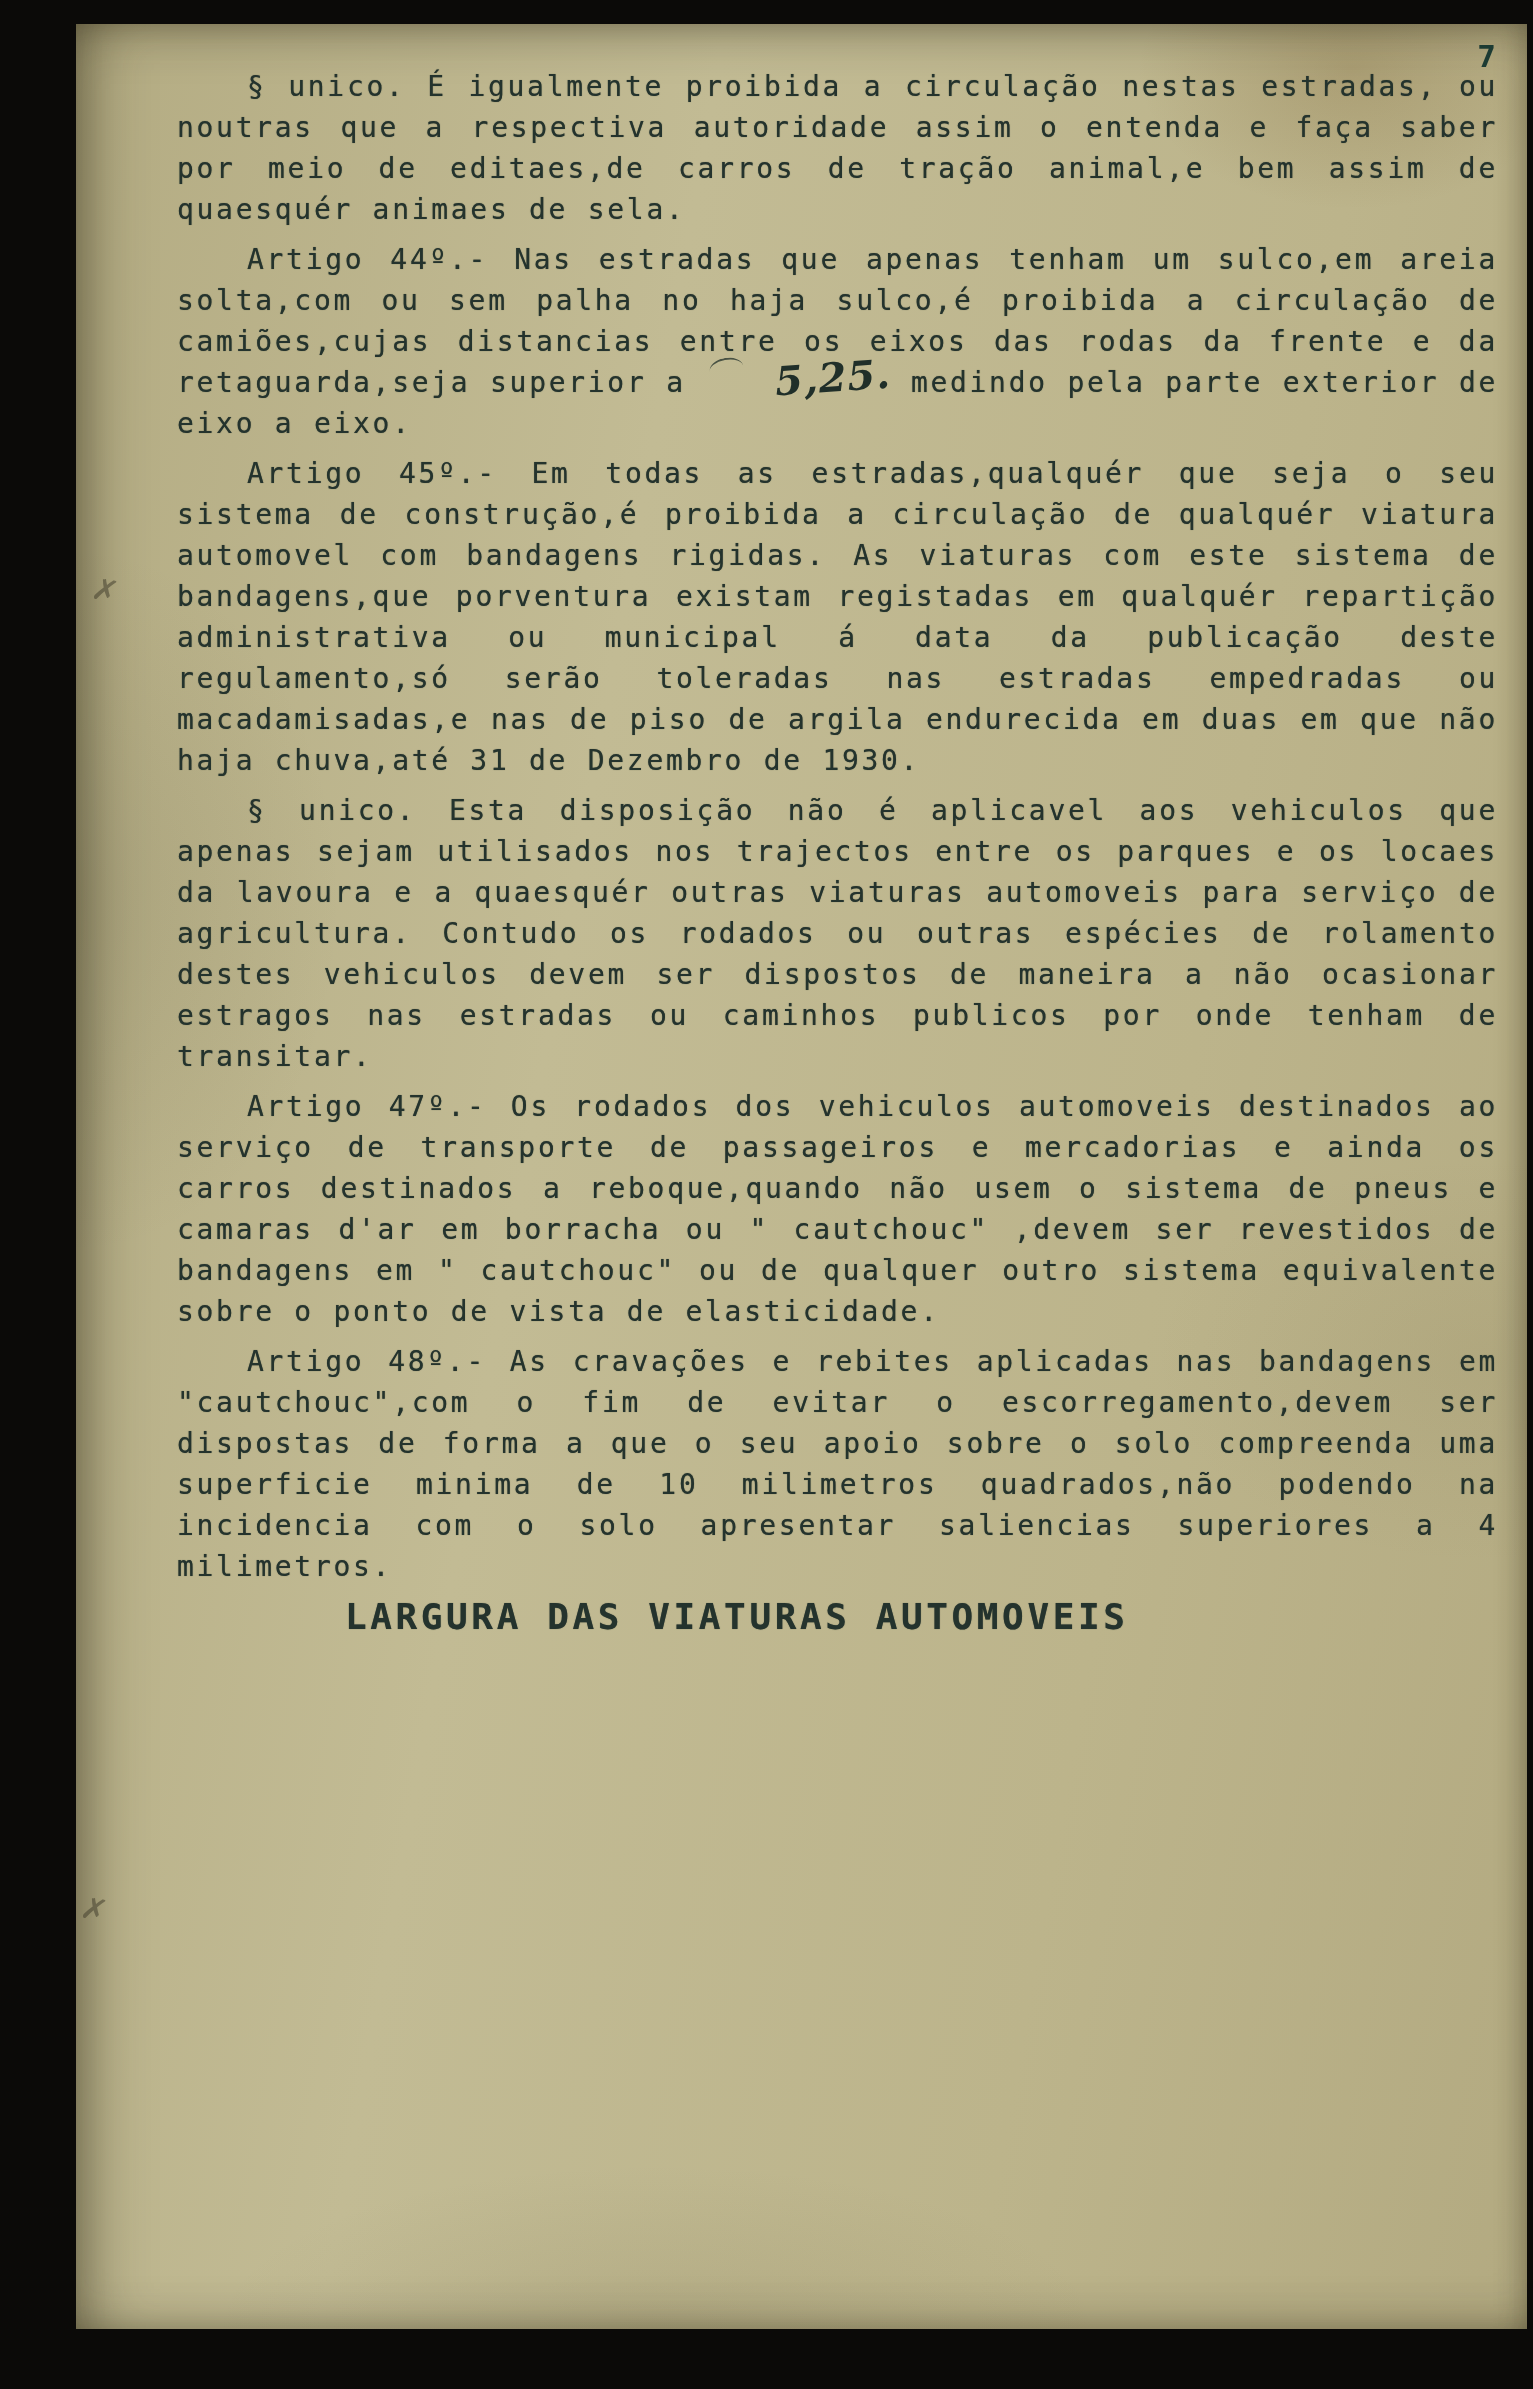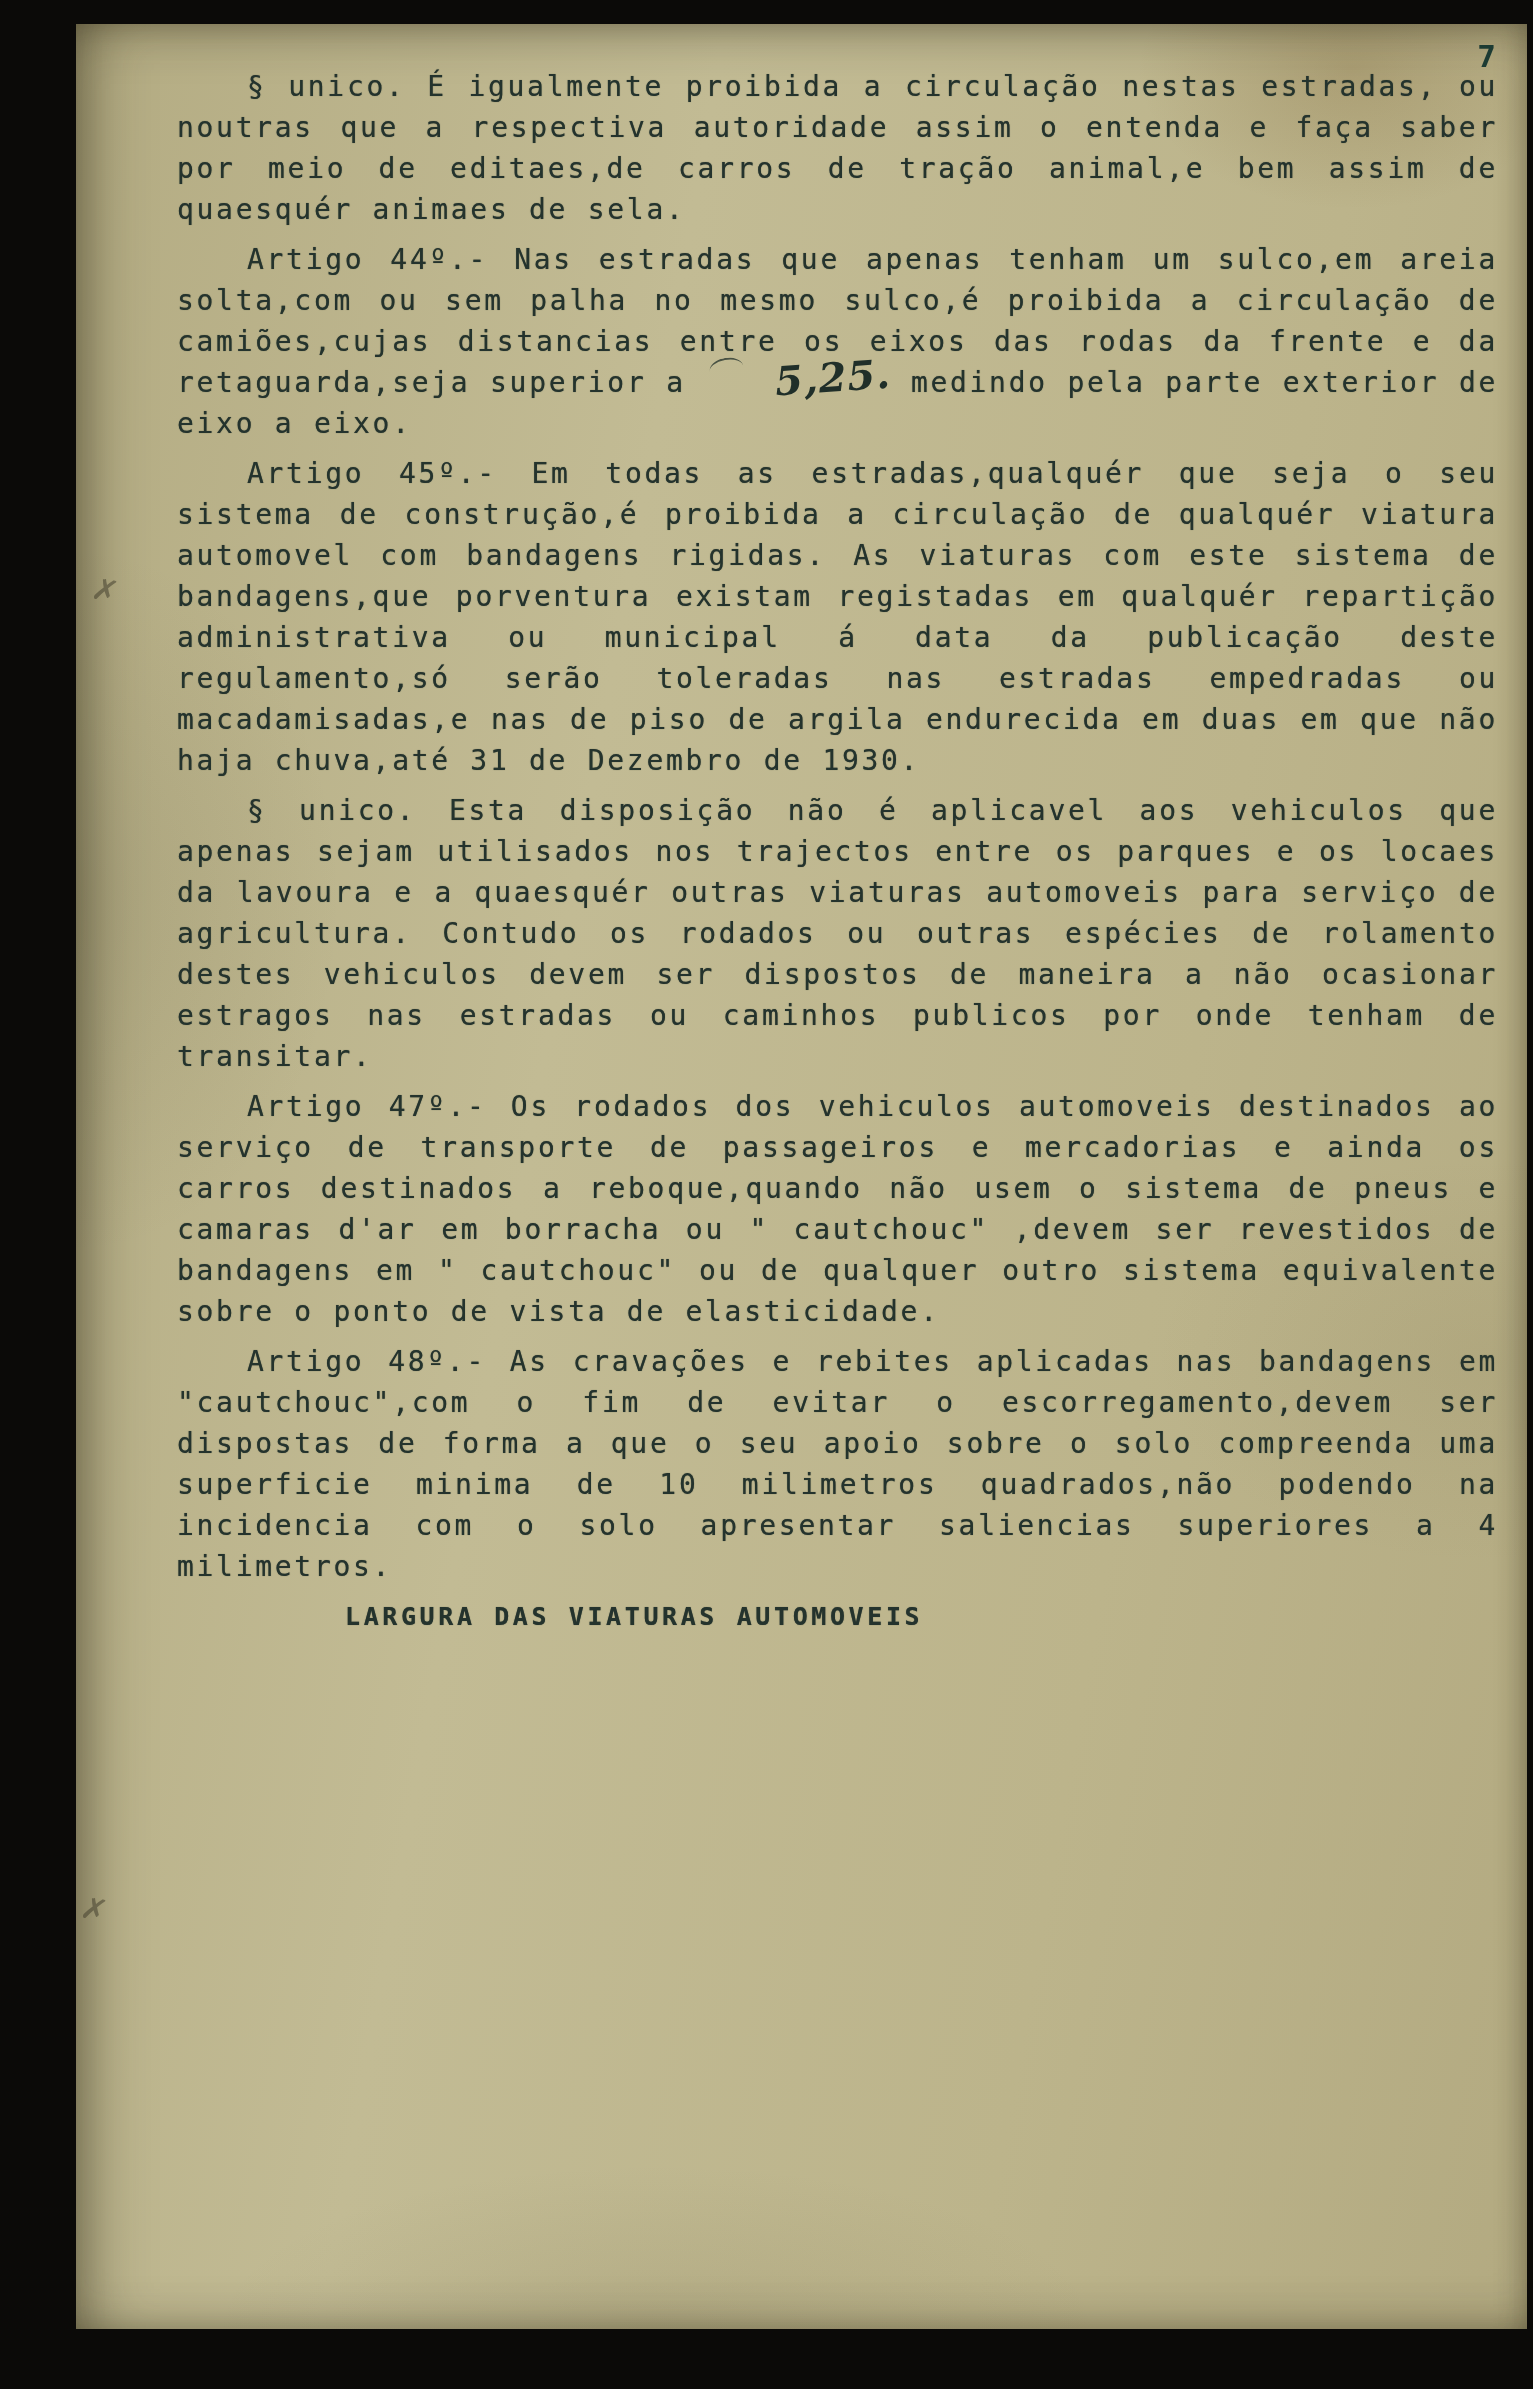--- a/index.html
+++ b/index.html
@@ -48,21 +48,21 @@
     letter-spacing: 2.7px;
     text-align: justify;
     text-shadow: 0 0 0.9px rgba(28,40,34,.65);
   }
   .para {
     margin: 0 2px 9px 0;
     text-indent: 70px;
   }
   .para:last-child { margin-bottom: 0; }
   .heading {
-    font-size: 25px;
+    font-size: 36px;
     font-weight: bold;
     letter-spacing: 3.6px;
     margin: 5.4px 0 9px 168px;
     text-indent: 0;
     text-align: left;
   }
   .handwritten {
     display: inline-block;
     font-family: "DejaVu Serif", "Liberation Serif", serif;
     font-style: italic;
@@ -105,21 +105,21 @@
 
   <div class="page-number">7</div>
 
   <span class="margin-mark mark-1">✗</span>
   <span class="margin-mark mark-2">✗</span>
 
   <div class="content">
 
     <p class="para">§ unico. É igualmente proibida a circulação nestas estradas, ou noutras que a respectiva autoridade assim o entenda e faça saber por meio de editaes,de carros de tração animal,e bem assim de quaesquér animaes de sela.</p>
 
-    <p class="para"><span>Artigo 44º.- Nas estradas que apenas tenham um sulco,em areia solta,com ou sem palha no mesmo sulco,é proibida a circulação de camiões,cujas distancias entre os eixos das rodas da frente e da retaguarda,seja superior a </span><span class="handwritten">5,25.</span><span> medindo pela parte exterior de eixo a eixo.</span></p>
+    <p class="para"><span>Artigo 44º.- Nas estradas que apenas tenham um sulco,em areia solta,com ou sem palha no haja sulco,é proibida a circulação de camiões,cujas distancias entre os eixos das rodas da frente e da retaguarda,seja superior a </span><span class="handwritten">5,25.</span><span> medindo pela parte exterior de eixo a eixo.</span></p>
 
     <p class="para">Artigo 45º.- Em todas as estradas,qualquér que seja o seu sistema de construção,é proibida a circulação de qualquér viatura automovel com bandagens rigidas. As viaturas com este sistema de bandagens,que porventura existam registadas em qualquér repartição administrativa ou municipal á data da publicação deste regulamento,só serão toleradas nas estradas empedradas ou macadamisadas,e nas de piso de argila endurecida em duas em que não haja chuva,até 31 de Dezembro de 1930.</p>
 
 
     <p class="para">§ unico. Esta disposição não é aplicavel aos vehiculos que apenas sejam utilisados nos trajectos entre os parques e os locaes da lavoura e a quaesquér outras viaturas automoveis para serviço de agricultura. Contudo os rodados ou outras espécies de rolamento destes vehiculos devem ser dispostos de maneira a não ocasionar estragos nas estradas ou caminhos publicos por onde tenham de transitar.</p>
 
     <p class="para">Artigo 47º.- Os rodados dos vehiculos automoveis destinados ao serviço de transporte de passageiros e mercadorias e ainda os carros destinados a reboque,quando não usem o sistema de pneus e camaras d'ar em borracha ou " cautchouc" ,devem ser revestidos de bandagens em " cautchouc" ou de qualquer outro sistema equivalente sobre o ponto de vista de elasticidade.</p>
 
     <p class="para">Artigo 48º.- As cravações e rebites aplicadas nas bandagens em "cautchouc",com o fim de evitar o escorregamento,devem ser dispostas de forma a que o seu apoio sobre o solo compreenda uma superficie minima de 10 milimetros quadrados,não podendo na incidencia com o solo apresentar saliencias superiores a 4 milimetros.</p>
 

